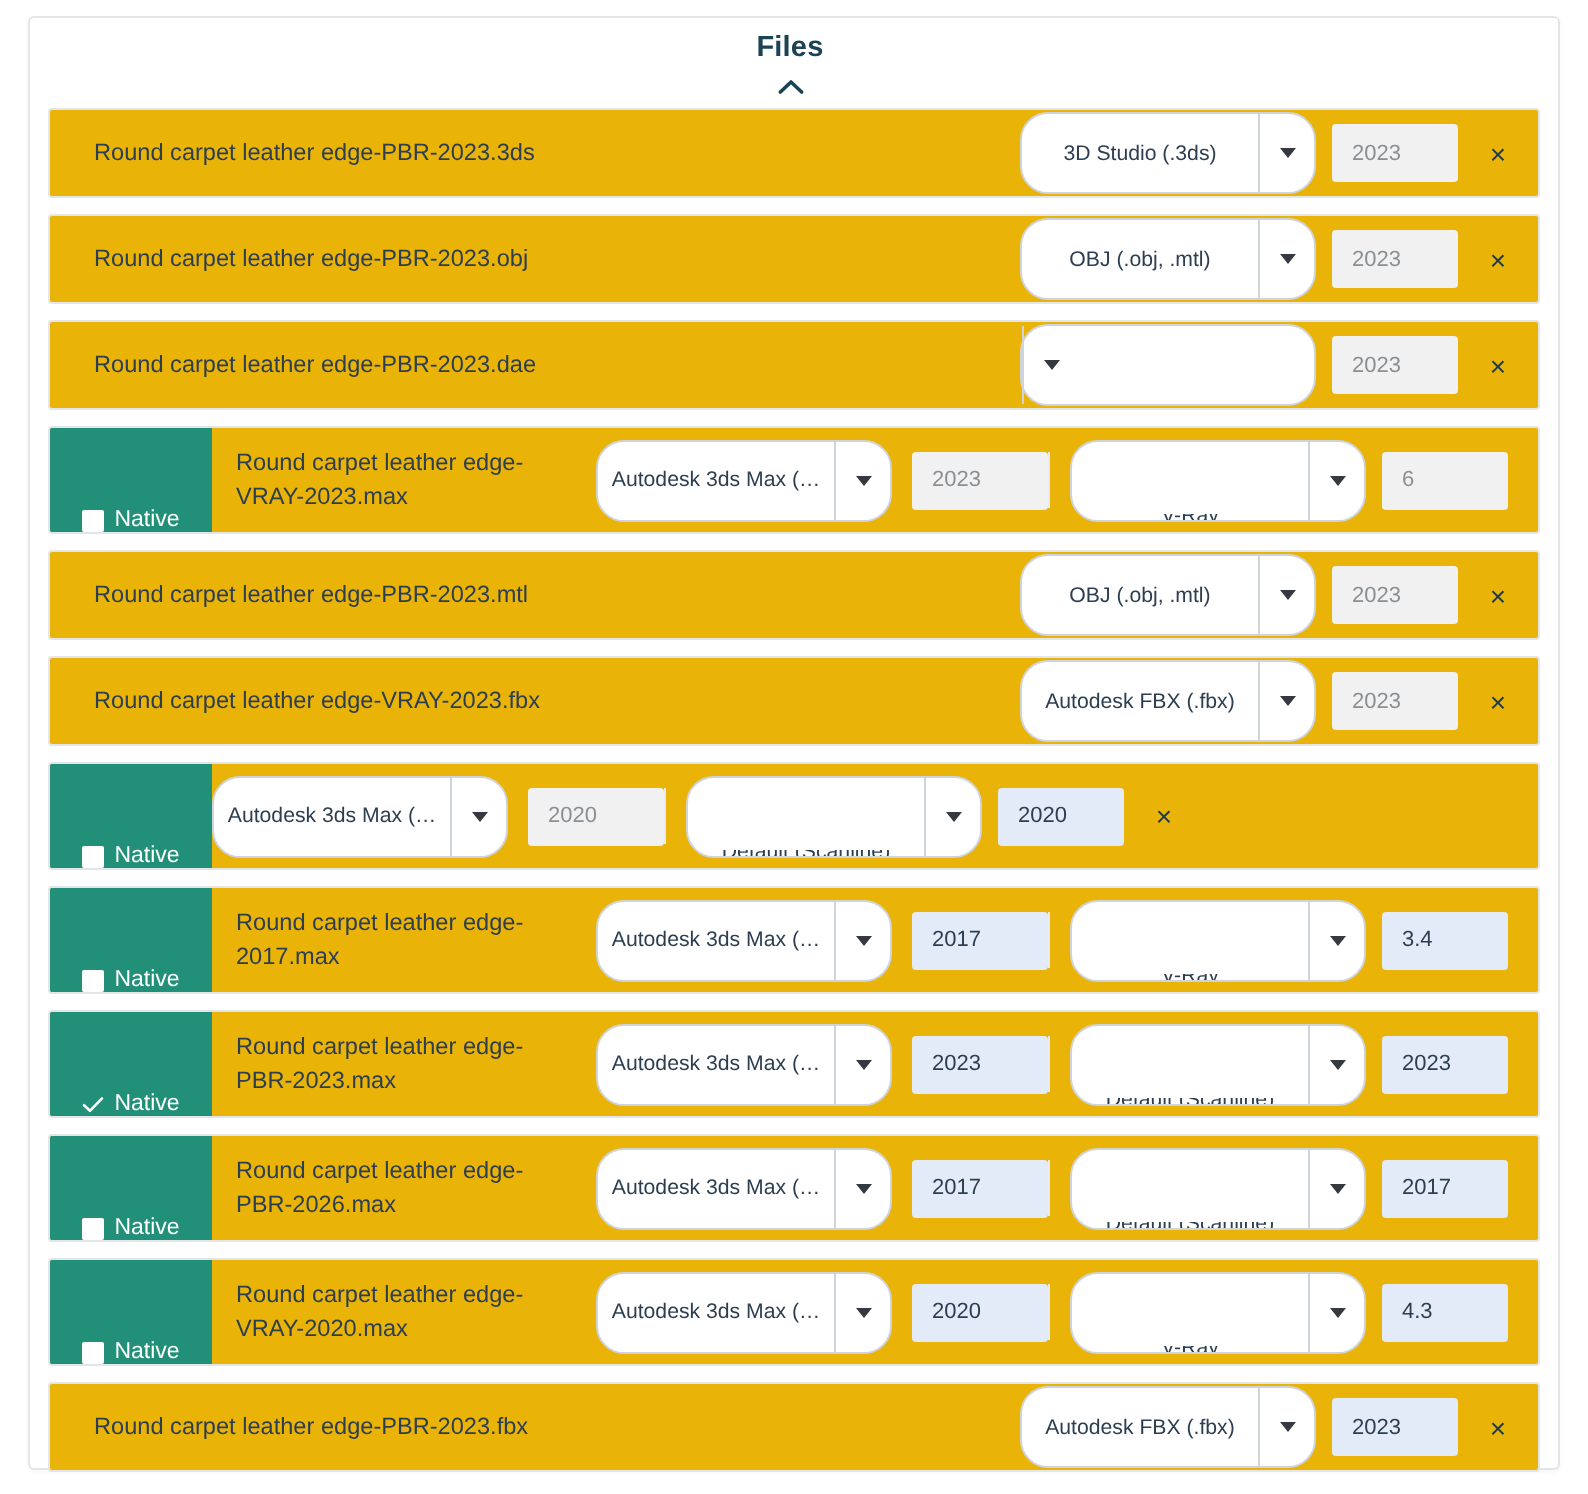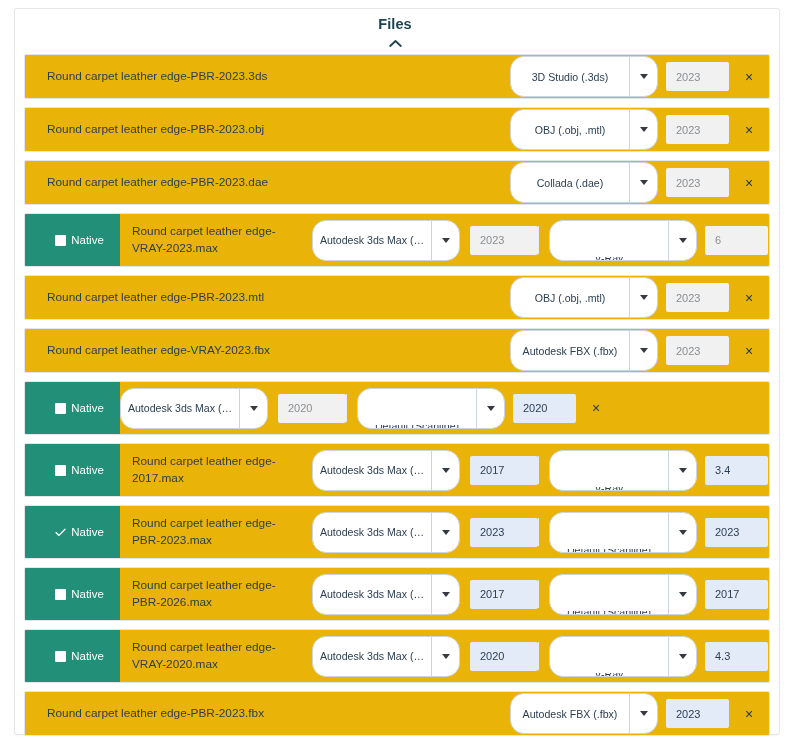--- a/index.html
+++ b/index.html
@@ -69,26 +69,25 @@
     box-sizing: border-box;
     overflow: hidden;
   }
   .row.native { min-height: 54px; }
 
   .native-badge {
     flex: 0 0 auto;
     width: 81px;
     background: #229078;
     display: flex;
-    align-items: center;
+    align-items: flex-end;
     justify-content: center;
     gap: 5px;
     cursor: pointer;
     align-self: stretch;
-    padding-left: 14px;
   }
   .native-badge .nb-box {
     width: 11px;
     height: 11px;
     background: #ffffff;
     border-radius: 1px;
     flex: 0 0 auto;
   }
   .native-badge .nb-check {
     width: 11px;
@@ -247,21 +246,20 @@
               </div>
             </div>
             <div class="txt yr-std gray" style="margin-left: 8px;">2023</div>
           </div>
           <div class="close-btn">×</div>
         </div>
         <div class="row">
           <div class="fname">Round carpet leather edge-PBR-2023.dae</div>
           <div class="fieldgrp">
             <div class="select sel-format">
-              <div class="sel-text">Collada (.dae)</div>
               <div class="sel-arrow">
                 <span class="caret"></span>
               </div>
             </div>
             <div class="txt yr-std gray" style="margin-left: 8px;">2023</div>
           </div>
           <div class="close-btn">×</div>
         </div>
         <div class="row native">
           <div class="native-badge">

